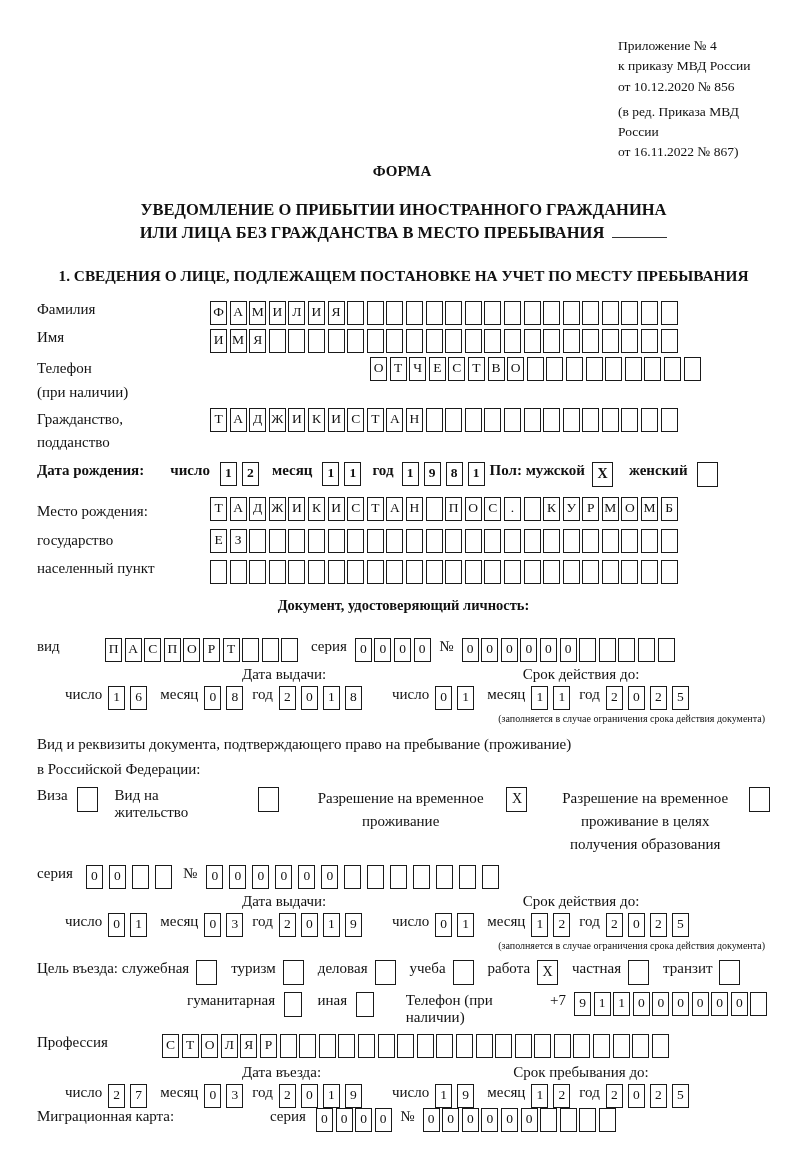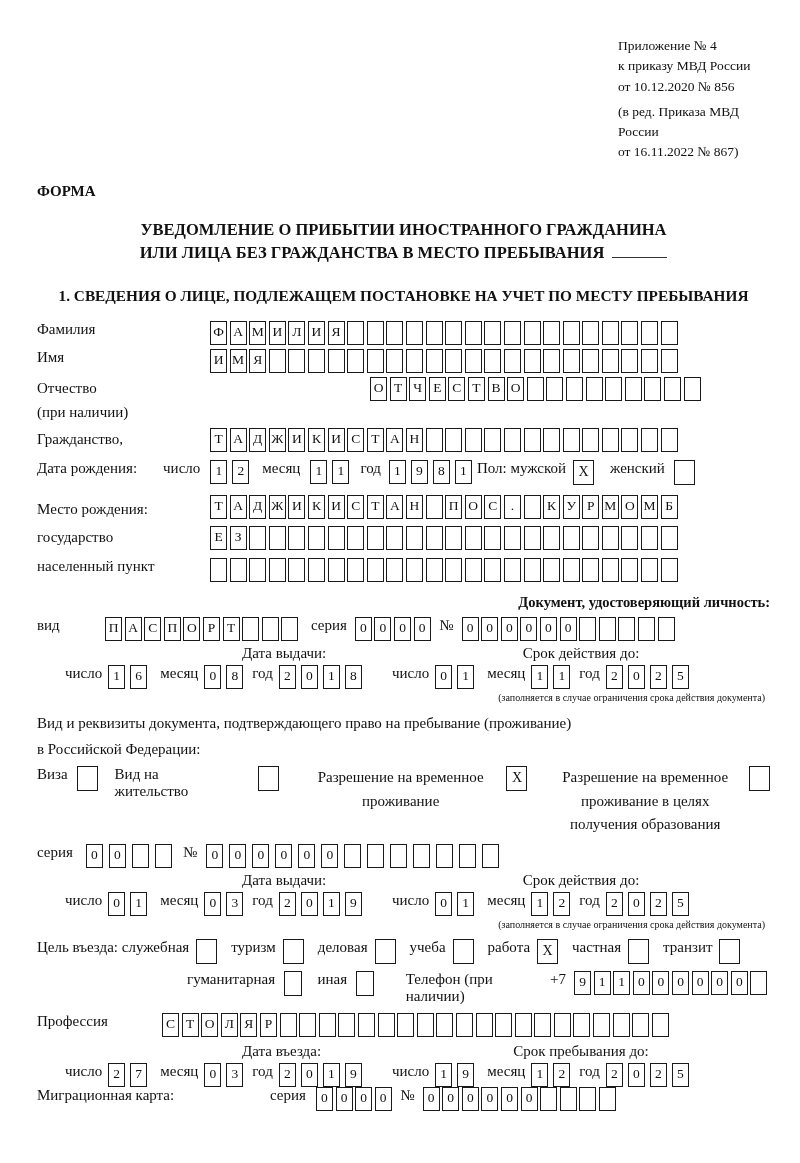--- a/index.html
+++ b/index.html
@@ -8,21 +8,21 @@
     width: 800px; height: 1163px;
     font-family: "Liberation Serif", serif;
     color: #111; font-size: 15px;
     overflow: hidden;
   }
   .page { width: 800px; height: 897px; padding: 36px 30px 0 37px; position: relative; }
 
   
   .ref-block { margin-left: 581px; font-size: 13.5px; line-height: 1.5; }
   .ref-block .gap { height: 5px; }
-  .forma { text-align: left; padding-right: 3px; font-weight: bold; font-size: 15px; margin-top: 20px; }
+  .forma { text-align: center; padding-right: 3px; font-weight: bold; font-size: 15px; margin-top: 0; }
 
   .title { margin-top: 18px; text-align: center; font-weight: bold; font-size: 16.5px; line-height: 1.45; }
   .blank-line { display: inline-block; width: 55px; border-bottom: 1.8px solid #333; height: 13px; margin-left: 8px; }
 
   .section1 { margin-top: 22px; text-align: center; font-weight: bold; font-size: 15.3px; }
 
   
   .boxes { white-space: nowrap; line-height: 0; }
   .cell {
     display: inline-block; width: 17px; height: 24px;
@@ -39,21 +39,21 @@
   }
 
   .frow { display: flex; align-items: flex-start; margin-bottom: 4px; }
   .flabel { display: inline-block; flex: none; }
   .w173 { width: 173px; }
   .w333 { width: 333px; }
   .w125 { width: 125px; }
   .lline { display: block; line-height: 1.55; }
   .stack .boxes { display: block; margin-bottom: 7.5px; }
 
-  .doc-heading { text-align: right; font-weight: bold; font-size: 14.5px; margin: 5px 0 6px 0; }
+  .doc-heading { text-align: center; font-weight: bold; font-size: 14.5px; margin: 5px 0 24px 0; }
 
   .dates { display: flex; margin-top: 4px; }
   .dcol-l { width: 355px; flex: none; }
   .dcol-r { flex: 1; }
   .dhead { margin-bottom: 3px; }
   .dhead-l { padding-left: 205px; }
   .dhead-r { text-align: center; }
   .dline { display: flex; align-items: flex-start; }
   .dline .dl { margin: 0 6px 0 0; }
   .dline-l { padding-left: 28px; }
@@ -104,34 +104,35 @@
     <span class="boxes"><span class="cell">Ф</span><span class="cell">А</span><span class="cell">М</span><span class="cell">И</span><span class="cell">Л</span><span class="cell">И</span><span class="cell">Я</span><span class="cell"></span><span class="cell"></span><span class="cell"></span><span class="cell"></span><span class="cell"></span><span class="cell"></span><span class="cell"></span><span class="cell"></span><span class="cell"></span><span class="cell"></span><span class="cell"></span><span class="cell"></span><span class="cell"></span><span class="cell"></span><span class="cell"></span><span class="cell"></span><span class="cell"></span></span>
   </div>
 
   <div class="frow">
     <span class="flabel w173">Имя</span>
     <span class="boxes"><span class="cell">И</span><span class="cell">М</span><span class="cell">Я</span><span class="cell"></span><span class="cell"></span><span class="cell"></span><span class="cell"></span><span class="cell"></span><span class="cell"></span><span class="cell"></span><span class="cell"></span><span class="cell"></span><span class="cell"></span><span class="cell"></span><span class="cell"></span><span class="cell"></span><span class="cell"></span><span class="cell"></span><span class="cell"></span><span class="cell"></span><span class="cell"></span><span class="cell"></span><span class="cell"></span><span class="cell"></span></span>
   </div>
 
   <div class="frow mt2">
     <span class="flabel w333">
-      <span class="lline">Отчество</span>
+      <span class="lline">Телефон</span>
       <span class="lline">(при наличии)</span>
     </span>
     <span class="boxes"><span class="cell">О</span><span class="cell">Т</span><span class="cell">Ч</span><span class="cell">Е</span><span class="cell">С</span><span class="cell">Т</span><span class="cell">В</span><span class="cell">О</span><span class="cell"></span><span class="cell"></span><span class="cell"></span><span class="cell"></span><span class="cell"></span><span class="cell"></span><span class="cell"></span><span class="cell"></span><span class="cell"></span></span>
   </div>
 
   <div class="frow mt2">
     <span class="flabel w173">
       <span class="lline">Гражданство,</span>
+      <span class="lline">подданство</span>
     </span>
     <span class="boxes"><span class="cell">Т</span><span class="cell">А</span><span class="cell">Д</span><span class="cell">Ж</span><span class="cell">И</span><span class="cell">К</span><span class="cell">И</span><span class="cell">С</span><span class="cell">Т</span><span class="cell">А</span><span class="cell">Н</span><span class="cell"></span><span class="cell"></span><span class="cell"></span><span class="cell"></span><span class="cell"></span><span class="cell"></span><span class="cell"></span><span class="cell"></span><span class="cell"></span><span class="cell"></span><span class="cell"></span><span class="cell"></span><span class="cell"></span></span>
   </div>
 
-  <div class="frow mt8" style="margin-bottom:10px;">
+  <div class="frow mt8" style="margin-bottom:10px;font-weight:bold;">
     <span style="margin-right:26px;">Дата рождения:</span>
     <span style="margin-right:10px;">число</span>
     <span class="boxes sp"><span class="cell">1</span><span class="cell">2</span></span>
     <span style="margin:0 10px 0 8px;">месяц</span>
     <span class="boxes sp"><span class="cell">1</span><span class="cell">1</span></span>
     <span style="margin:0 8px 0 6px;">год</span>
     <span class="boxes sp"><span class="cell">1</span><span class="cell">9</span><span class="cell">8</span><span class="cell">1</span></span>
     <span style="margin-right:7px;">Пол: мужской</span>
     <span class="checkbox">X</span>
     <span style="margin:0 9px 0 16px;">женский</span>

